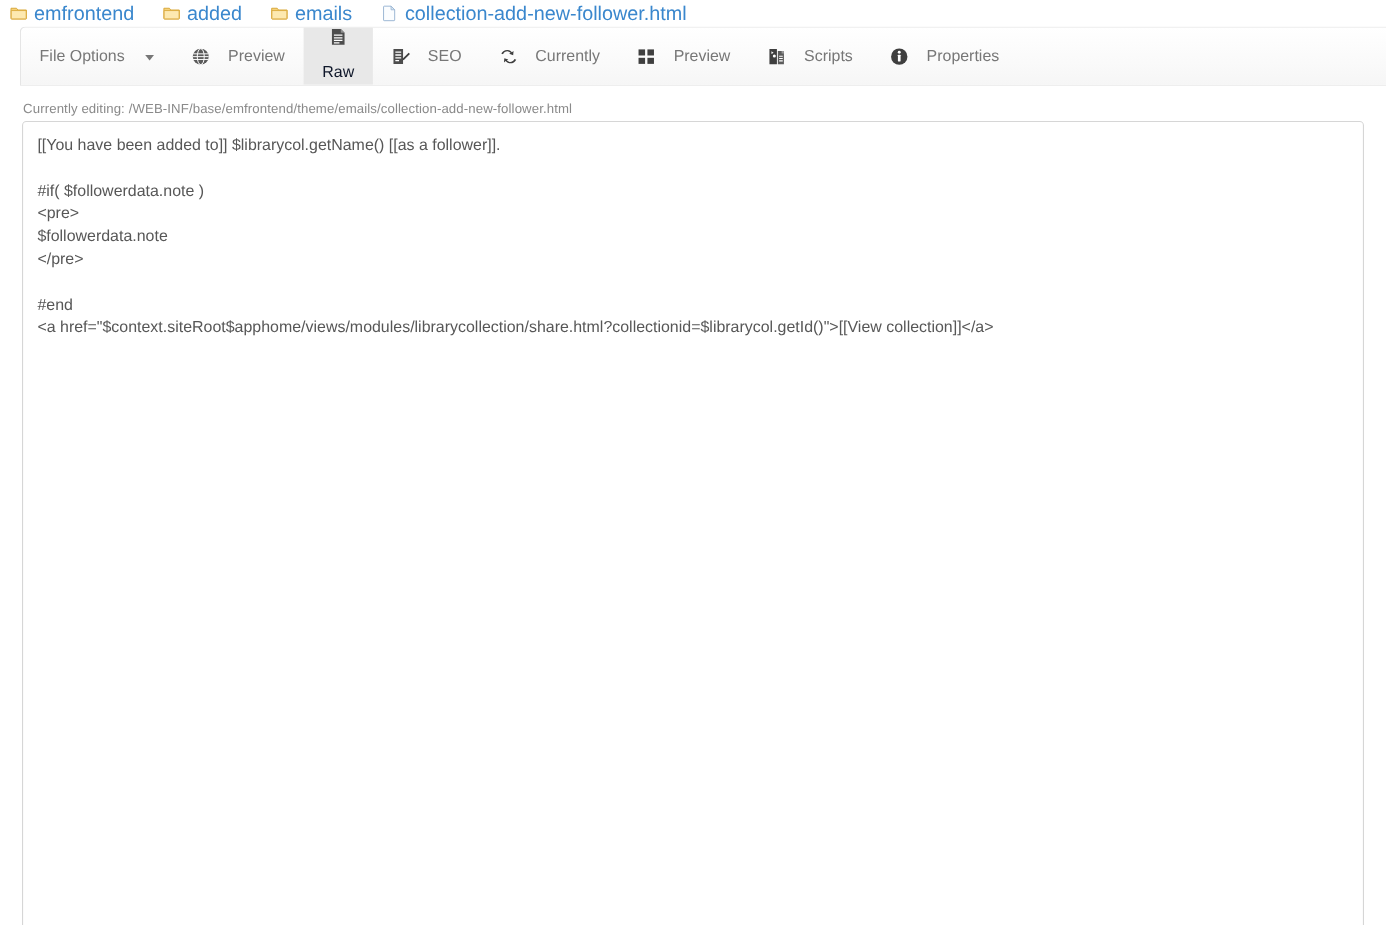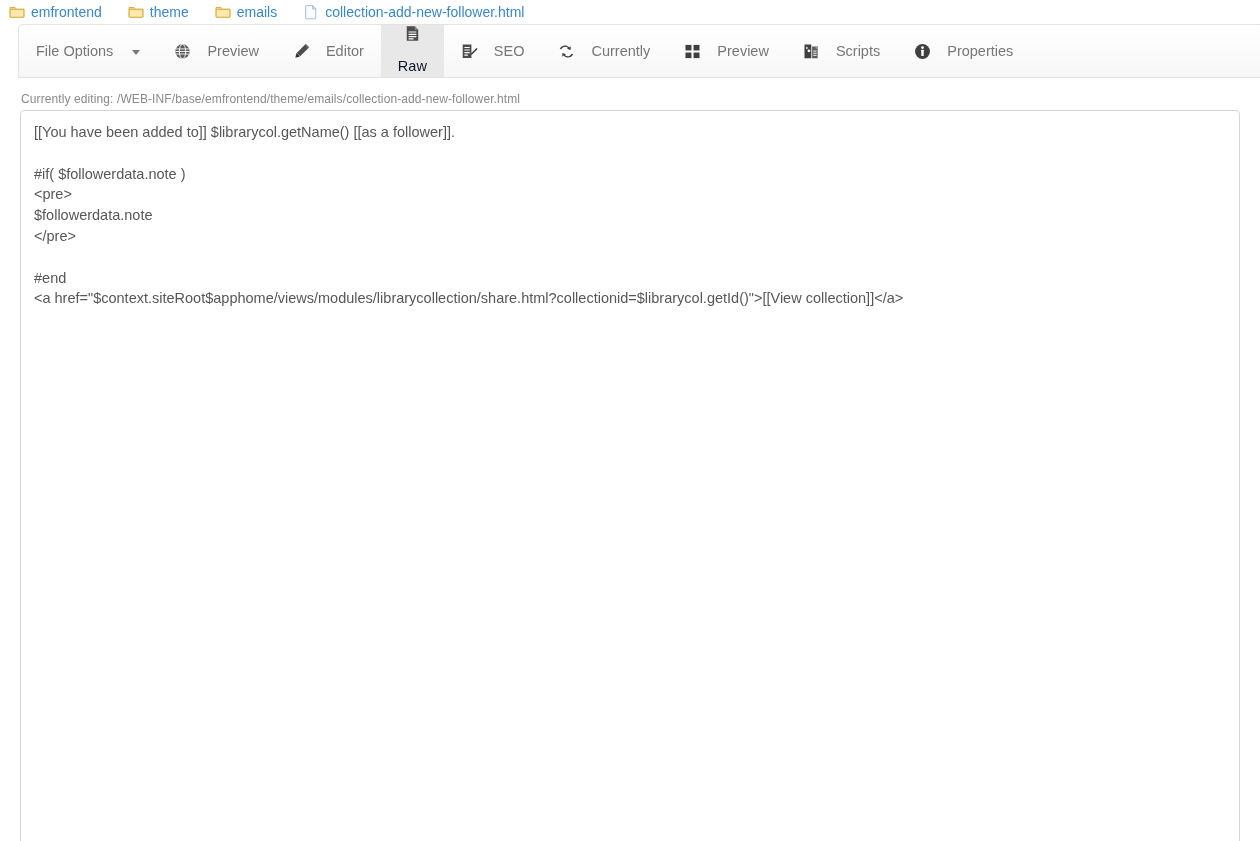--- a/index.html
+++ b/index.html
@@ -13,21 +13,21 @@
     font-family: "Liberation Sans", sans-serif;
     -webkit-font-smoothing: antialiased;
   }
 
   
   .breadcrumb-bar {
     height: 24px;
     display: flex;
     align-items: center;
     padding: 0 0 0 9px;
-    font-size: 14px;
+    font-size: 18px;
     white-space: nowrap;
   }
   .crumb {
     display: inline-flex;
     align-items: center;
     margin-right: 26px;
     color: #3a87cd;
     text-decoration: none;
     cursor: pointer;
   }
@@ -139,21 +139,21 @@
       <path d="M1.2 5.6h13.6v7.1a.5.5 0 0 1-.5.5H1.7a.5.5 0 0 1-.5-.5z" fill="#fde9b0" stroke="#d9a93a" stroke-width="0.8"></path>
     </svg>
     <span class="crumb-label">emfrontend</span>
   </a>
 
   <a class="crumb">
     <svg class="crumb-icon" viewBox="0 0 16 16">
       <path d="M1 3.5h5l1.2 1.6H15v7.6a.6.6 0 0 1-.6.6H1.6a.6.6 0 0 1-.6-.6z" fill="#f6d17a" stroke="#d9a93a" stroke-width="0.9"></path>
       <path d="M1.2 5.6h13.6v7.1a.5.5 0 0 1-.5.5H1.7a.5.5 0 0 1-.5-.5z" fill="#fde9b0" stroke="#d9a93a" stroke-width="0.8"></path>
     </svg>
-    <span class="crumb-label">theme</span>
+    <span class="crumb-label">added</span>
   </a>
 
   <a class="crumb">
     <svg class="crumb-icon" viewBox="0 0 16 16">
       <path d="M1 3.5h5l1.2 1.6H15v7.6a.6.6 0 0 1-.6.6H1.6a.6.6 0 0 1-.6-.6z" fill="#f6d17a" stroke="#d9a93a" stroke-width="0.9"></path>
       <path d="M1.2 5.6h13.6v7.1a.5.5 0 0 1-.5.5H1.7a.5.5 0 0 1-.5-.5z" fill="#fde9b0" stroke="#d9a93a" stroke-width="0.8"></path>
     </svg>
     <span class="crumb-label">emails</span>
   </a>
 
@@ -179,28 +179,20 @@
       <g stroke="#ffffff" stroke-width="0.85" fill="none">
         <ellipse cx="8" cy="8" rx="3" ry="6.8"></ellipse>
         <line x1="1.4" y1="5.6" x2="14.6" y2="5.6"></line>
         <line x1="1.2" y1="8" x2="14.8" y2="8"></line>
         <line x1="1.4" y1="10.4" x2="14.6" y2="10.4"></line>
       </g>
     </svg>
     <span>Preview</span>
   </button>
 
-  <button class="tab">
-    <svg class="tab-icon" viewBox="0 0 16 16">
-      <path d="M11.4 1.4l3.2 3.2-7.9 7.9-3.2-3.2z" fill="#4d4d4d"></path>
-      <path d="M3.3 9.5l3.2 3.2-4.3 1.1z" fill="#2f2f2f"></path>
-      <path d="M12.1 0.7l3.2 3.2-1.1 1.1-3.2-3.2z" fill="#6e6e6e"></path>
-    </svg>
-    <span>Editor</span>
-  </button>
 
   <button class="tab active">
     <svg class="tab-icon" viewBox="0 0 16 16">
       <path d="M2.6 1.2h7.6l3.2 3.2v10.4H2.6z" fill="#4d4d4d"></path>
       <path d="M10.2 1.2v3.2h3.2z" fill="#8f8f8f"></path>
       <g stroke="#ffffff" stroke-width="1.1">
         <line x1="4.3" y1="6.6" x2="11.6" y2="6.6"></line>
         <line x1="4.3" y1="8.8" x2="11.6" y2="8.8"></line>
         <line x1="4.3" y1="11" x2="11.6" y2="11"></line>
         <line x1="4.3" y1="13.1" x2="9" y2="13.1"></line>

